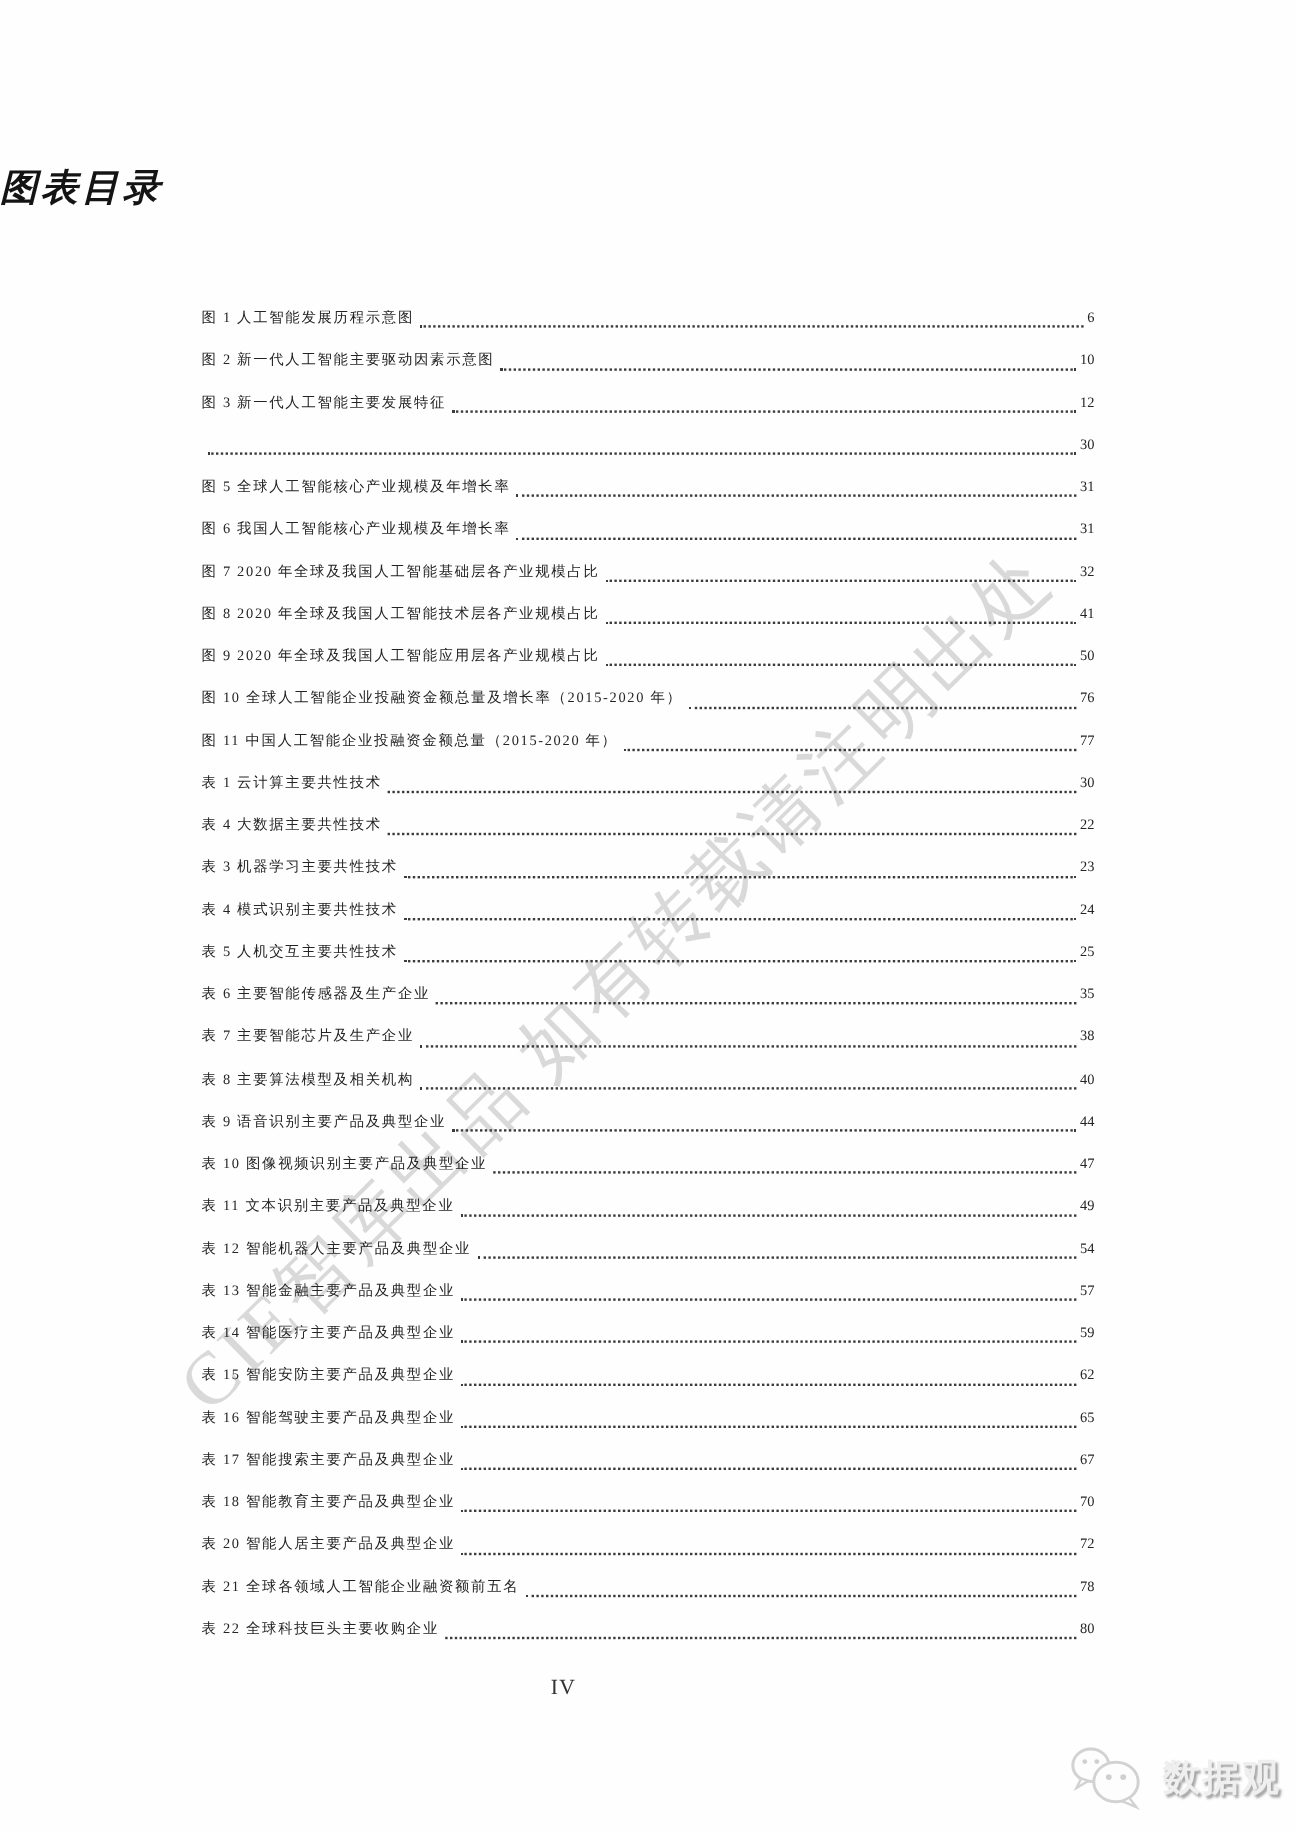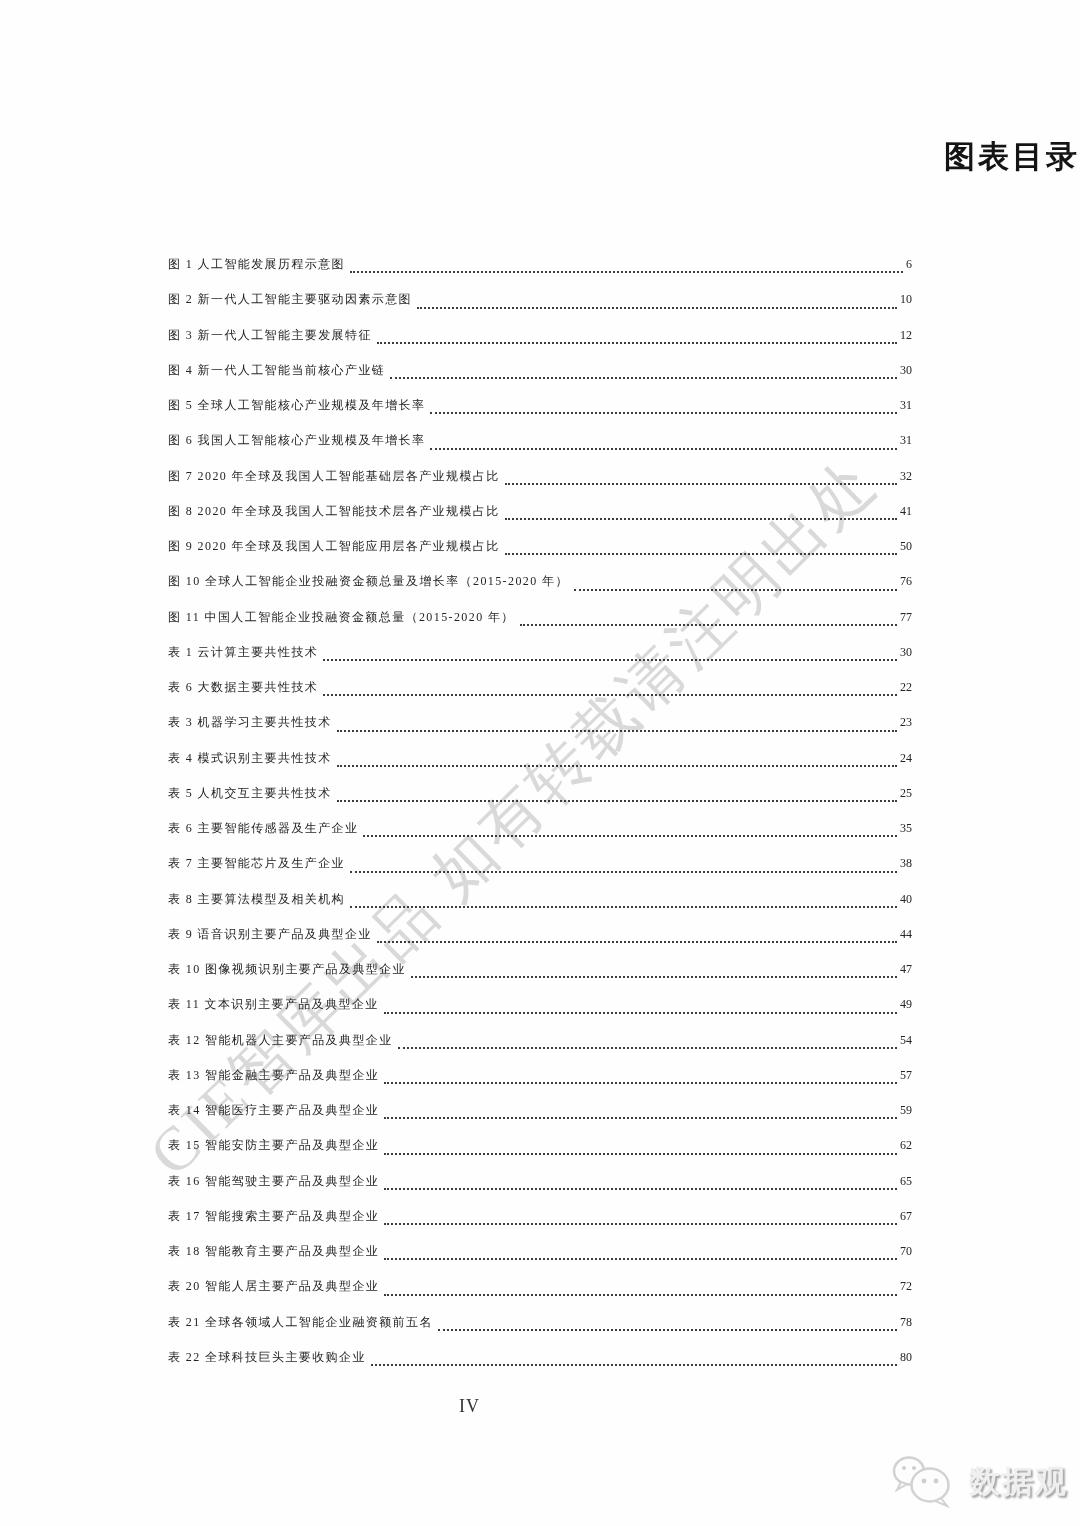--- a/index.html
+++ b/index.html
@@ -26,27 +26,28 @@
     letter-spacing:4px;
     color:#d9d9d9;
     font-family:"Liberation Serif","DejaVu Serif",serif;
     z-index:0;
     user-select:none;
   }
   .content { position:relative; z-index:1; }
   .doc-title {
     position:absolute;
     top:136px; left:0; width:1080px;
-    text-align:right;
+    text-align:left;
     font-family:"Liberation Sans","DejaVu Sans",sans-serif;
     font-weight:700;
     font-size:31px;
     letter-spacing:3px;
     color:#141414;
     margin:0;
+    font-style:italic;
   }
   .toc {
     position:absolute;
     left:168px; top:247px;
     width:744px;
   }
   .toc-row {
     display:flex;
     align-items:center;
     height:35.26px;
@@ -114,21 +115,20 @@
     <span class="toc-page">10</span>
   </div>
 
   <div class="toc-row">
     <span class="toc-label">图 3 新一代人工智能主要发展特征</span>
     <span class="toc-leader"></span>
     <span class="toc-page">12</span>
   </div>
 
   <div class="toc-row">
-    <span class="toc-label">图 4 新一代人工智能当前核心产业链</span>
     <span class="toc-leader"></span>
     <span class="toc-page">30</span>
   </div>
 
   <div class="toc-row">
     <span class="toc-label">图 5 全球人工智能核心产业规模及年增长率</span>
     <span class="toc-leader"></span>
     <span class="toc-page">31</span>
   </div>
 
@@ -168,21 +168,21 @@
     <span class="toc-page">77</span>
   </div>
 
   <div class="toc-row">
     <span class="toc-label">表 1 云计算主要共性技术</span>
     <span class="toc-leader"></span>
     <span class="toc-page">30</span>
   </div>
 
   <div class="toc-row">
-    <span class="toc-label">表 6 大数据主要共性技术</span>
+    <span class="toc-label">表 4 大数据主要共性技术</span>
     <span class="toc-leader"></span>
     <span class="toc-page">22</span>
   </div>
 
   <div class="toc-row">
     <span class="toc-label">表 3 机器学习主要共性技术</span>
     <span class="toc-leader"></span>
     <span class="toc-page">23</span>
   </div>
 

